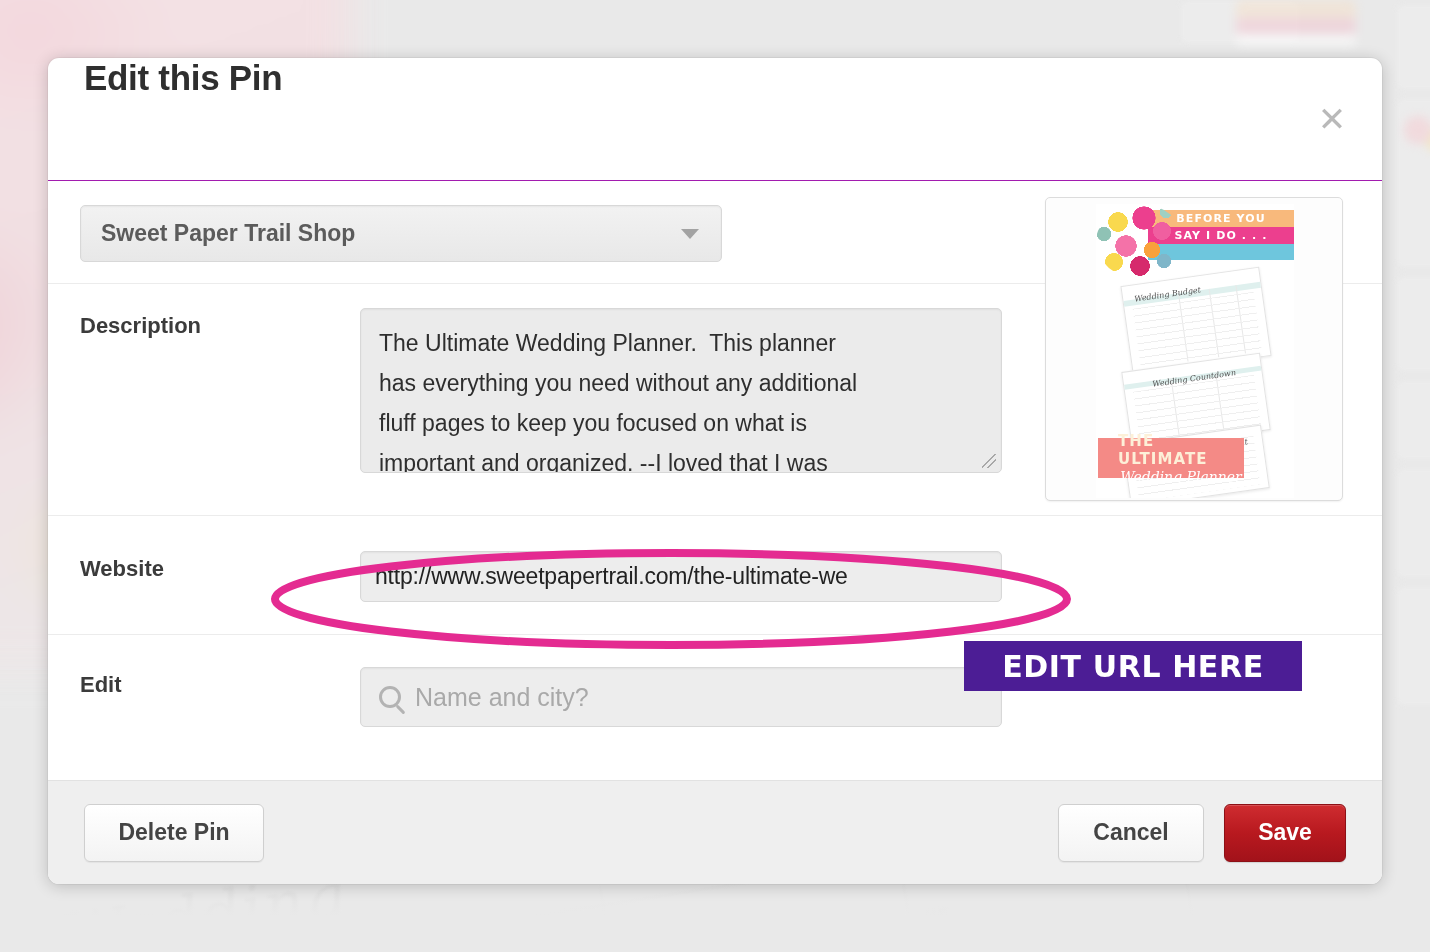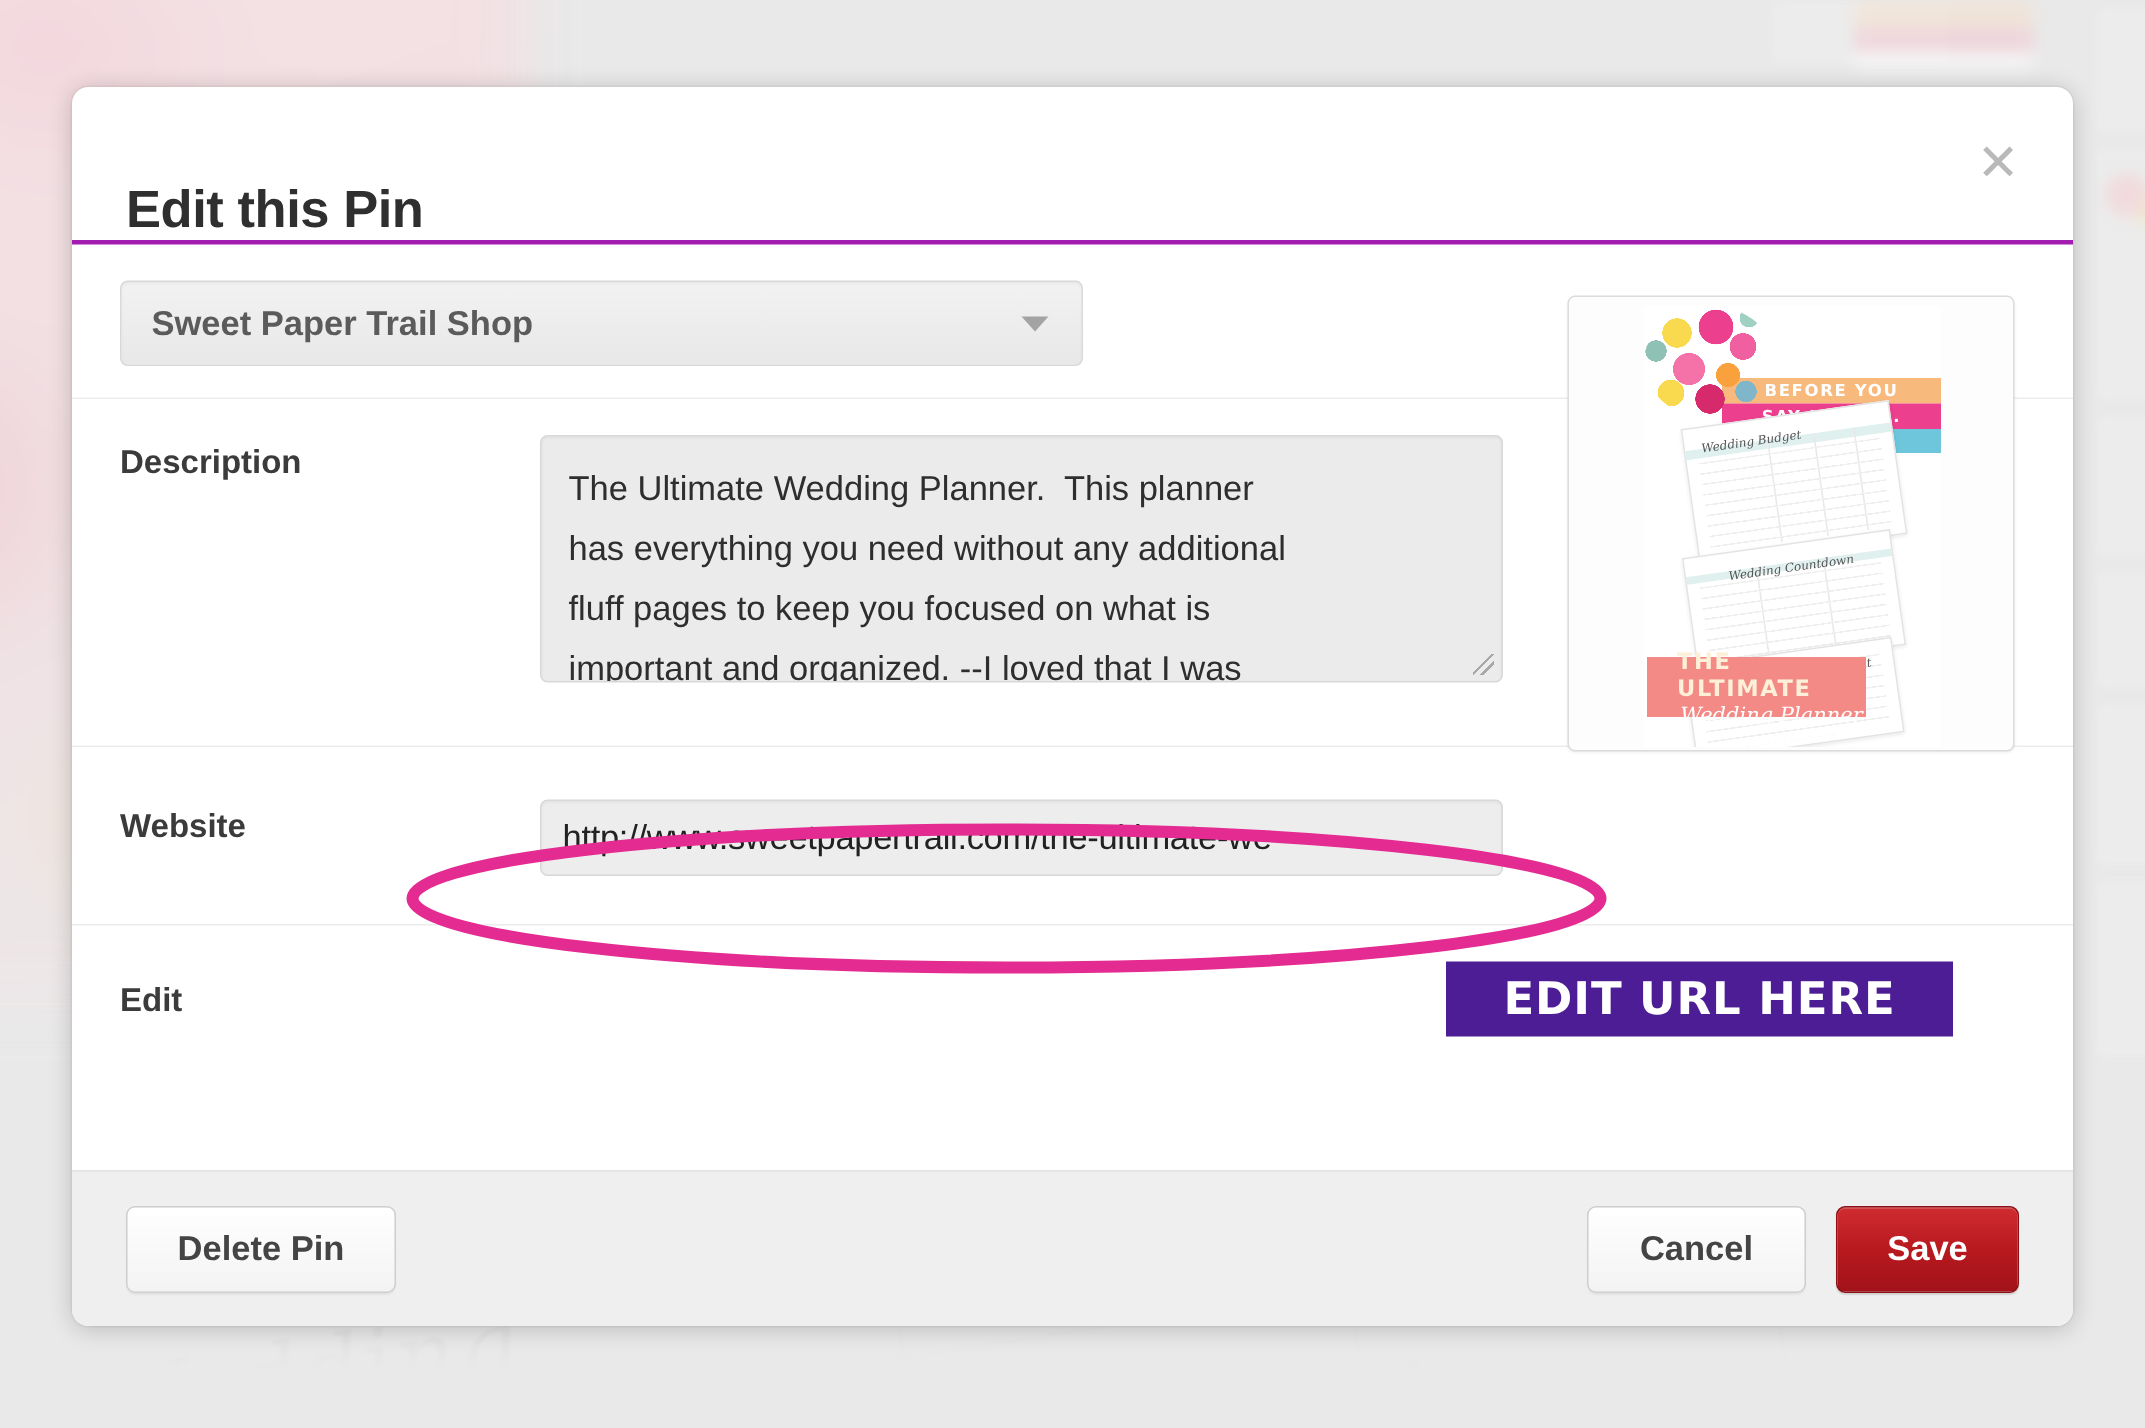--- a/index.html
+++ b/index.html
@@ -45,22 +45,22 @@
 
   
   #modal {
     position: absolute; left: 48px; top: 58px; width: 1334px; height: 826px;
     background: #ffffff; border-radius: 11px;
     box-shadow: 0 2px 16px rgba(0,0,0,.20), 0 0 0 1px rgba(0,0,0,.04);
     overflow: hidden;
   }
 
   .m-header {
-    position: relative; height: 105px; border-bottom: 3px solid #a21caf;
-    display: flex; align-items: flex-end;
+    position: relative; height: 123px; border-bottom: 1px solid #a21caf;
+    display: flex; align-items: flex-start;
   }
   .m-title { margin-left: 36px; font-size: 35px; font-weight: bold; color: #2f2f2f; letter-spacing: -.3px; }
   .m-close {
     position: absolute; right: 30px; top: 50%; transform: translateY(-50%);
     width: 40px; height: 40px; display: flex; align-items: center; justify-content: center;
     color: #b9b9b9; font-size: 34px; font-weight: bold; cursor: pointer; line-height: 1;
     font-family: "DejaVu Sans", sans-serif;
   }
 
   .row {
@@ -122,21 +122,21 @@
   }
   .place-ph { margin-left: 14px; font-size: 25px; color: #a9a9a9; }
 
   
   .thumb-wrap {
     position: absolute; left: 997px; top: 139px; width: 298px; height: 304px;
     background: #fdfdfd; border: 1px solid #dcdcdc; border-radius: 5px;
     box-shadow: 0 1px 2px rgba(0,0,0,.06); overflow: hidden;
   }
   .thumb-inner { position: absolute; left: 50px; top: 6px; width: 198px; height: 294px; background: #fff; overflow: hidden; }
-  .tb-bands { position: absolute; left: 52px; top: 6px; width: 146px; margin-top: 42px; }
+  .tb-bands { position: absolute; left: 52px; top: 6px; width: 146px; }
   .tb-band { height: 17px; display: flex; align-items: center; justify-content: center;
              font-size: 11px; font-weight: bold; color: #fff; letter-spacing: 1.1px;
              font-family: "DejaVu Sans", sans-serif; }
   .tb-b1 { background: #f8b97c; }
   .tb-b2 { background: #ec3f8e; }
   .tb-b3 { background: #6ec6dd; height: 16px; }
   .tb-bouquet {
     position: absolute; left: 0px; top: 0px; width: 88px; height: 75px; border-radius: 50%;
     background:
       radial-gradient(circle 11px at 22px 18px, #f9d94e 0 88%, transparent 90%),
@@ -273,20 +273,26 @@
     <div class="row-label">Website</div>
     <div class="row-field">
       <div class="inp url-box">
         <span class="url-text">http://www.sweetpapertrail.com/the-ultimate-we</span>
       </div>
     </div>
   </div>
 
   <div class="row row-place">
     <div class="row-label">Edit</div>
+    <div class="row-field">
+      <div class="inp place-box">
+        <span class="mag"></span>
+        <span class="place-ph">Name and city?</span>
+      </div>
+    </div>
   </div>
 
   <div class="thumb-wrap">
     <div class="thumb-inner">
 
       <div class="tb-bands">
         <div class="tb-band tb-b1">BEFORE YOU</div>
         <div class="tb-band tb-b2">SAY I DO . . .</div>
         <div class="tb-band tb-b3"></div>
       </div>

